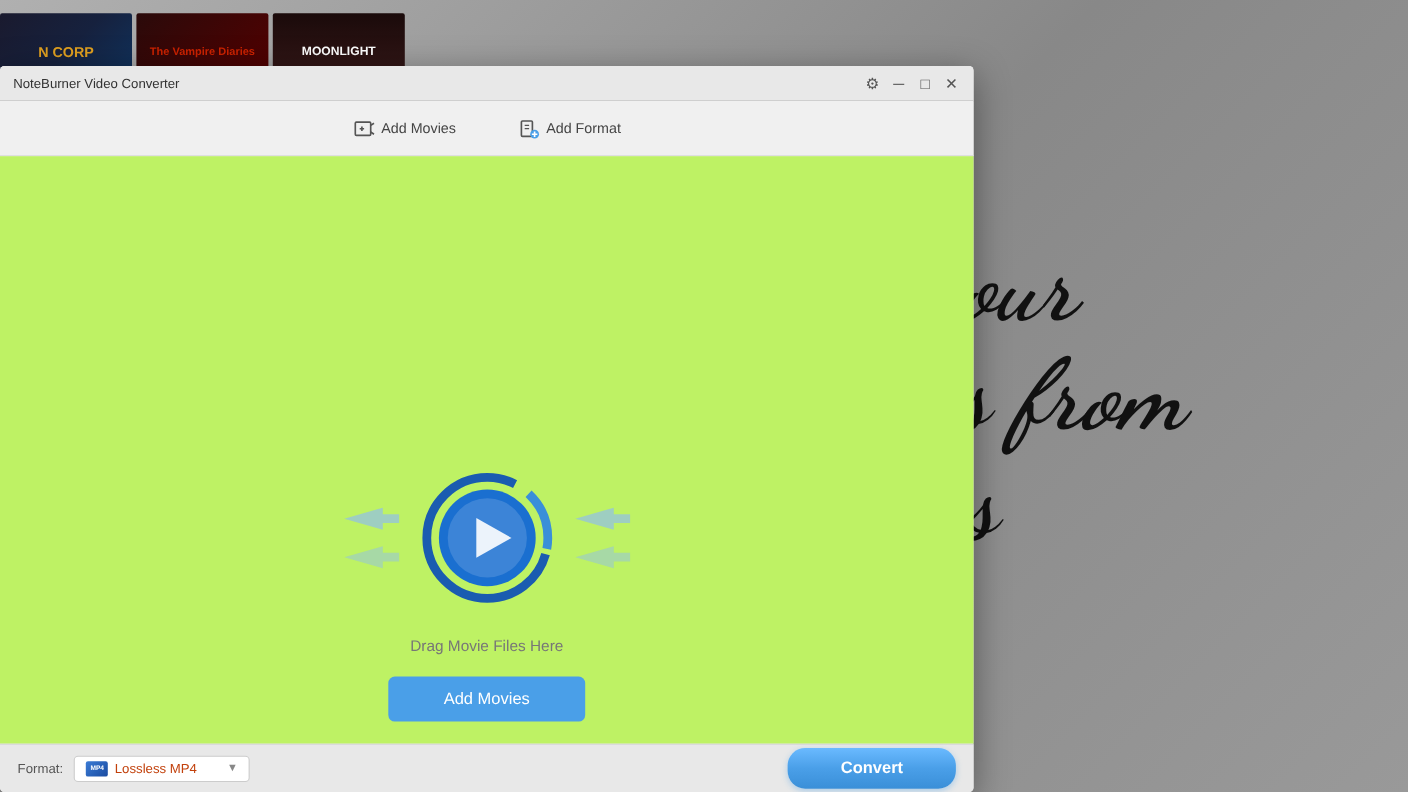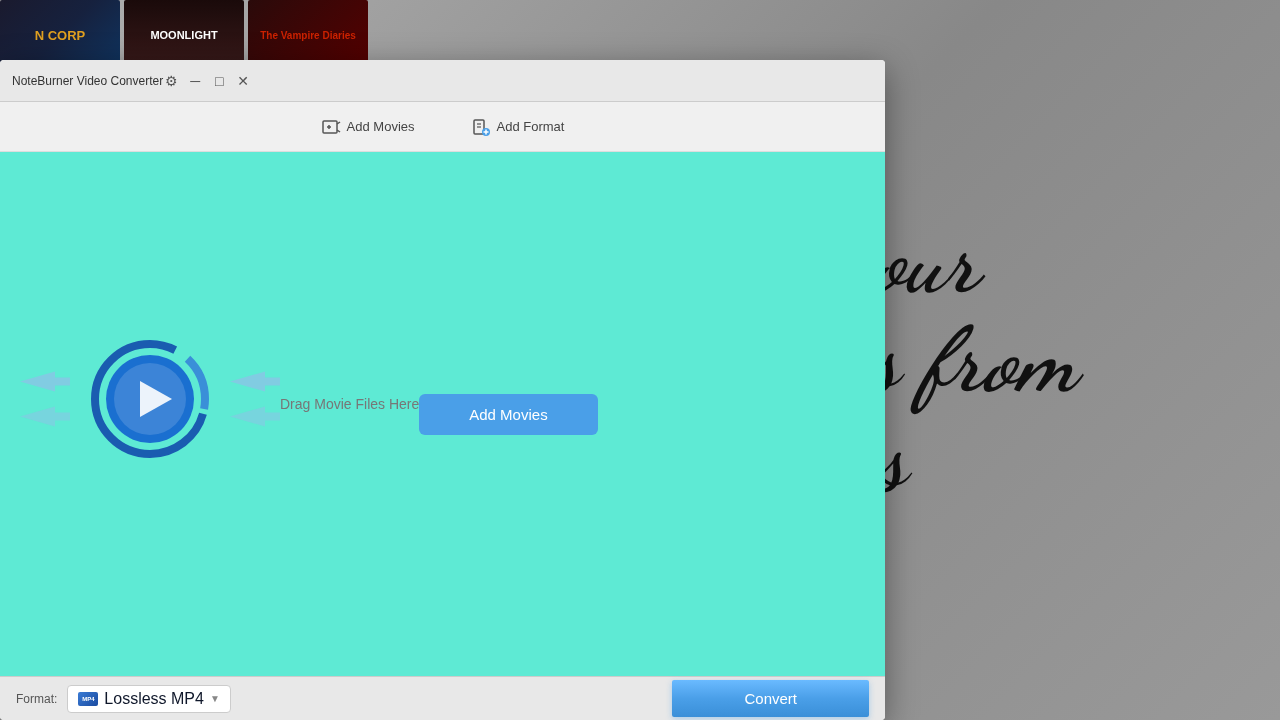--- a/index.html
+++ b/index.html
@@ -8,21 +8,21 @@
       height: 720px;
       overflow: hidden;
       font-family: -apple-system, BlinkMacSystemFont, 'Segoe UI', sans-serif;
       background: linear-gradient(135deg, #b0b0b0 0%, #888 50%, #999 100%);
       position: relative;
     }
 
     
     .bg-thumbnails {
       position: absolute;
-      top: 0;
+      top: 12px;
       left: 0;
       display: flex;
       gap: 4px;
       z-index: 0;
     }
     .bg-thumb {
       width: 120px;
       height: 70px;
       overflow: hidden;
       border-radius: 2px;
@@ -82,22 +82,23 @@
       flex-direction: column;
       z-index: 10;
     }
 
     
     .title-bar {
       background: #e8e8e8;
       border-bottom: 1px solid #ccc;
       display: flex;
       align-items: center;
+      justify-content: space-between;
       padding: 0 12px;
-      height: 42px;
+      height: 32px;
       border-radius: 4px 4px 0 0;
       flex-shrink: 0;
     }
     .title-bar-left {
       display: flex;
       align-items: center;
       gap: 8px;
     }
     .app-title {
       font-size: 12px;
@@ -150,24 +151,24 @@
     .toolbar-btn .icon-svg {
       width: 20px;
       height: 20px;
       flex-shrink: 0;
     }
 
     
     .main-content {
       flex: 1;
       display: flex;
-      flex-direction: row;
-      align-items: center;
-      justify-content: flex-start;
-      background: #5eead4;
+      flex-direction: column;
+      align-items: center;
+      justify-content: flex-end;
+      background: #bef264;
       padding: 20px;
     }
 
     
     .converter-graphic {
       display: flex;
       align-items: center;
       justify-content: center;
       gap: 20px;
       margin-bottom: 30px;
@@ -245,53 +246,53 @@
       border-radius: 2px;
       display: flex;
       align-items: center;
       justify-content: center;
       color: white;
       font-size: 6px;
       font-weight: bold;
     }
     .format-name {
       flex: 1;
-      font-size: 16px;
-      color: #0f172a;
+      font-size: 12px;
+      color: #c2410c;
     }
     .format-chevron {
       color: #888;
       font-size: 10px;
     }
 
     .convert-btn {
       background: linear-gradient(180deg, #6abaff 0%, #4a9fe8 50%, #3a8fd8 100%);
       color: white;
       border: none;
-      border-radius: 2px;
-      padding: 10px 72px;
+      border-radius: 16px;
+      padding: 10px 48px;
       font-size: 15px;
       cursor: pointer;
-      font-weight: 400;
+      font-weight: 700;
       box-shadow: 0 2px 6px rgba(74,159,232,0.4);
       transition: background 0.2s;
     }
   </style>
 </head>
 <body>
 
 <div class="bg-thumbnails">
   <div class="bg-thumb bg-thumb-1">
     <span>N CORP</span>
   </div>
+  <div class="bg-thumb bg-thumb-3">
+    <span>The Vampire Diaries</span>
+  </div>
   <div class="bg-thumb bg-thumb-2">
     <span>MOONLIGHT</span>
-  </div>
-  <div class="bg-thumb bg-thumb-3">
-    <span>The Vampire Diaries</span>
   </div>
 </div>
 
 <div class="bg-cursive">
   <div class="cursive-text">Rip your</div>
   <div class="cursive-text">shows from</div>
   <div class="cursive-text">iTunes</div>
 </div>
 
 <div class="app-window">

